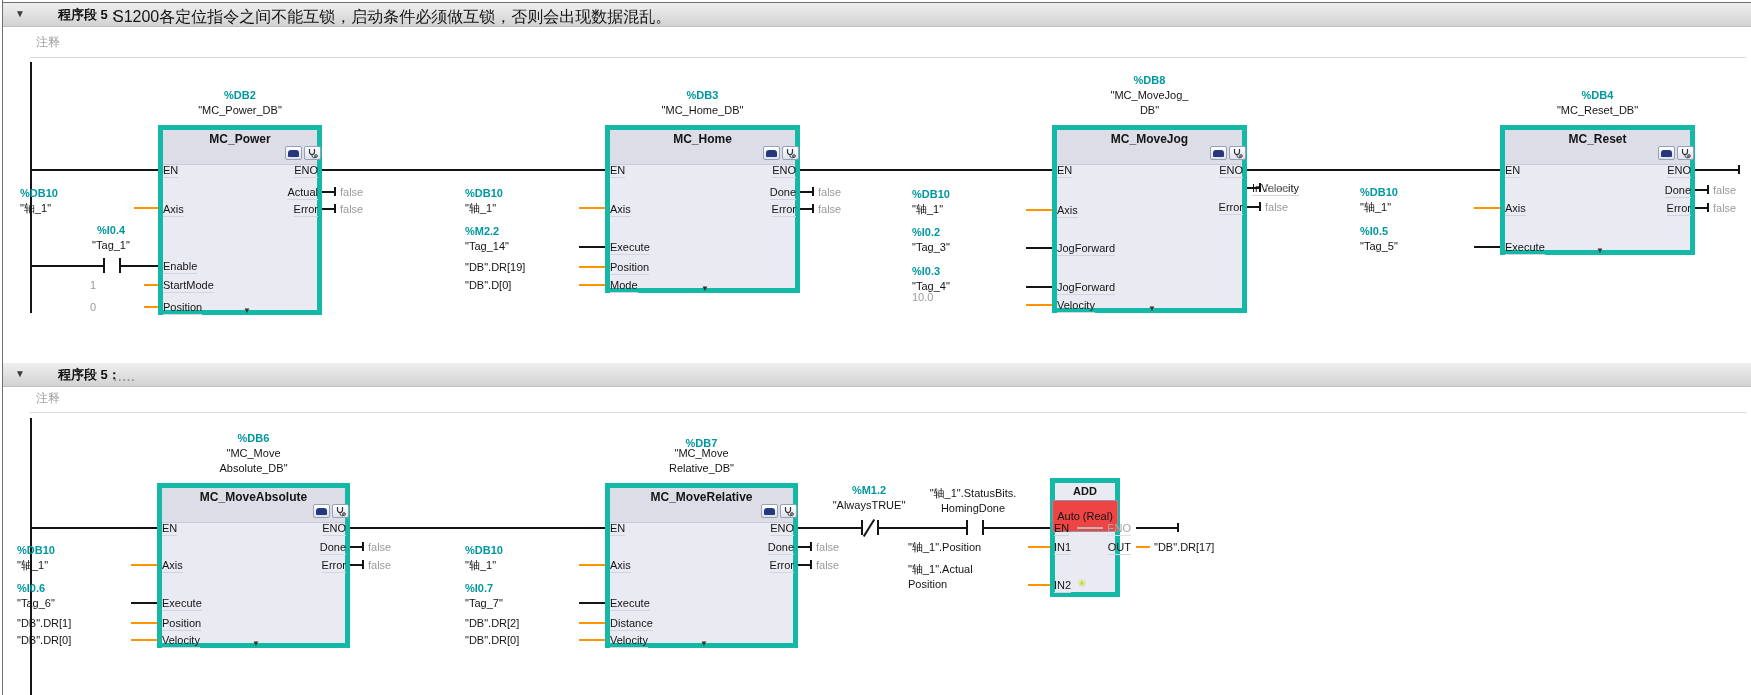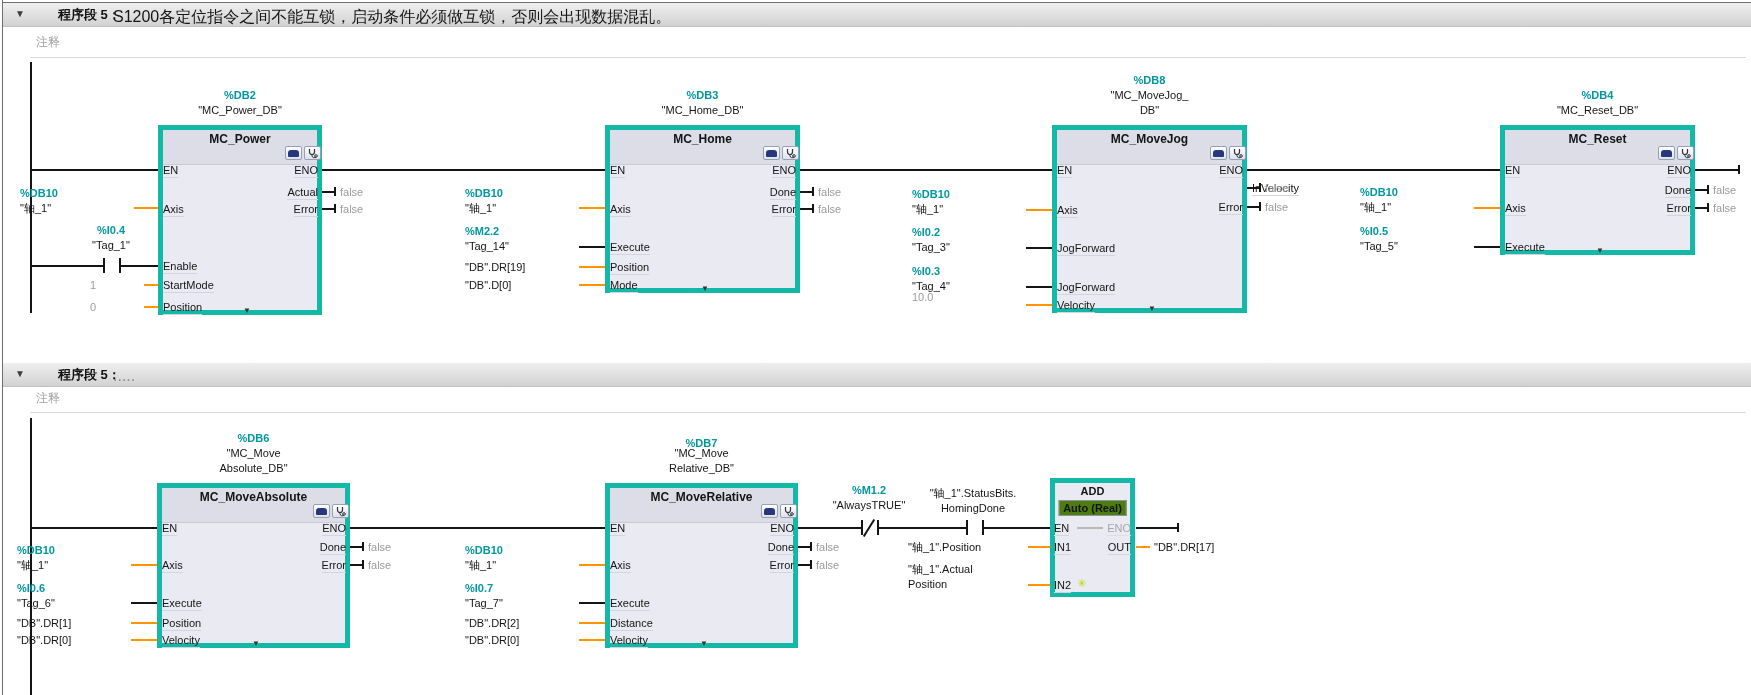--- a/index.html
+++ b/index.html
@@ -31,21 +31,21 @@
   .t{position:absolute;font-size:11px;line-height:15px;white-space:nowrap;color:#141414}
   .tr{text-align:left}.tc{text-align:center}
   .teal{color:#0097a0;font-weight:bold}
   .grayv{color:#9b9b9b}
   .pl,.pr{position:absolute;font-size:11px;line-height:14px;white-space:nowrap}
   .pr{text-align:right}
   .pl span,.pr span{display:inline-block;border-bottom:1px solid #d2d5e0}
   .pgray span{color:#a8a8a8;border-bottom-color:#dedfe6}
   .dd{position:absolute;font-size:8px;line-height:8px;color:#333}
   .addmode{position:absolute;left:50%;top:17px;transform:translateX(-50%);border:1px solid #8f94a3;
-           background:#4d7c0f;padding:0 4px;font-size:11px;font-weight:bold;line-height:14px;white-space:nowrap}
+           background:#ef4444;padding:8px 4px;font-size:11px;font-weight:normal;line-height:14px;white-space:nowrap}
   .addtitle{position:absolute;left:0;right:0;top:2px;text-align:center;font-size:11px;font-weight:bold}
   .star{position:absolute;font-size:11px;line-height:11px;color:#c3d400;font-weight:bold}
 </style>
 </head>
 <body>
 
 <div class="page">
   <div class="edge-l"></div>
   <div class="edge-t"></div>
 
@@ -341,21 +341,21 @@
   <div class="t tc" style="left:815px;width:108px;top:498px">"AlwaysTRUE"</div>
   <div class="cbar" style="left:861px;top:520px"></div>
   <div class="cbar" style="left:877px;top:520px"></div>
   <div class="slash" style="left:868px;top:518px"></div>
 
   <div class="t tc" style="left:900px;width:146px;top:486px">"轴_1".StatusBits.</div>
   <div class="t tc" style="left:900px;width:146px;top:501px">HomingDone</div>
   <div class="cbar" style="left:966px;top:520px"></div>
   <div class="cbar" style="left:982px;top:520px"></div>
 
-  <div class="blk" style="left:1050px;top:478px;width:85px;height:119px">
+  <div class="blk" style="left:1050px;top:478px;width:70px;height:119px">
     <div class="addtitle">ADD</div>
     <div class="addmode">Auto (Real)</div>
   </div>
   <div class="pl" style="left:1054px;top:521px"><span>EN</span></div>
   <div class="pr pgray" style="left:1090px;top:521px;width:41px"><span>ENO</span></div>
   <div class="wg" style="left:1077px;top:527px;width:26px"></div>
   <div class="pl" style="left:1054px;top:540px"><span>IN1</span></div>
   <div class="pr" style="left:1090px;top:540px;width:41px"><span>OUT</span></div>
   <div class="pl" style="left:1054px;top:578px"><span>IN2</span></div>
   <div class="star" style="left:1077px;top:578px">✳</div>

